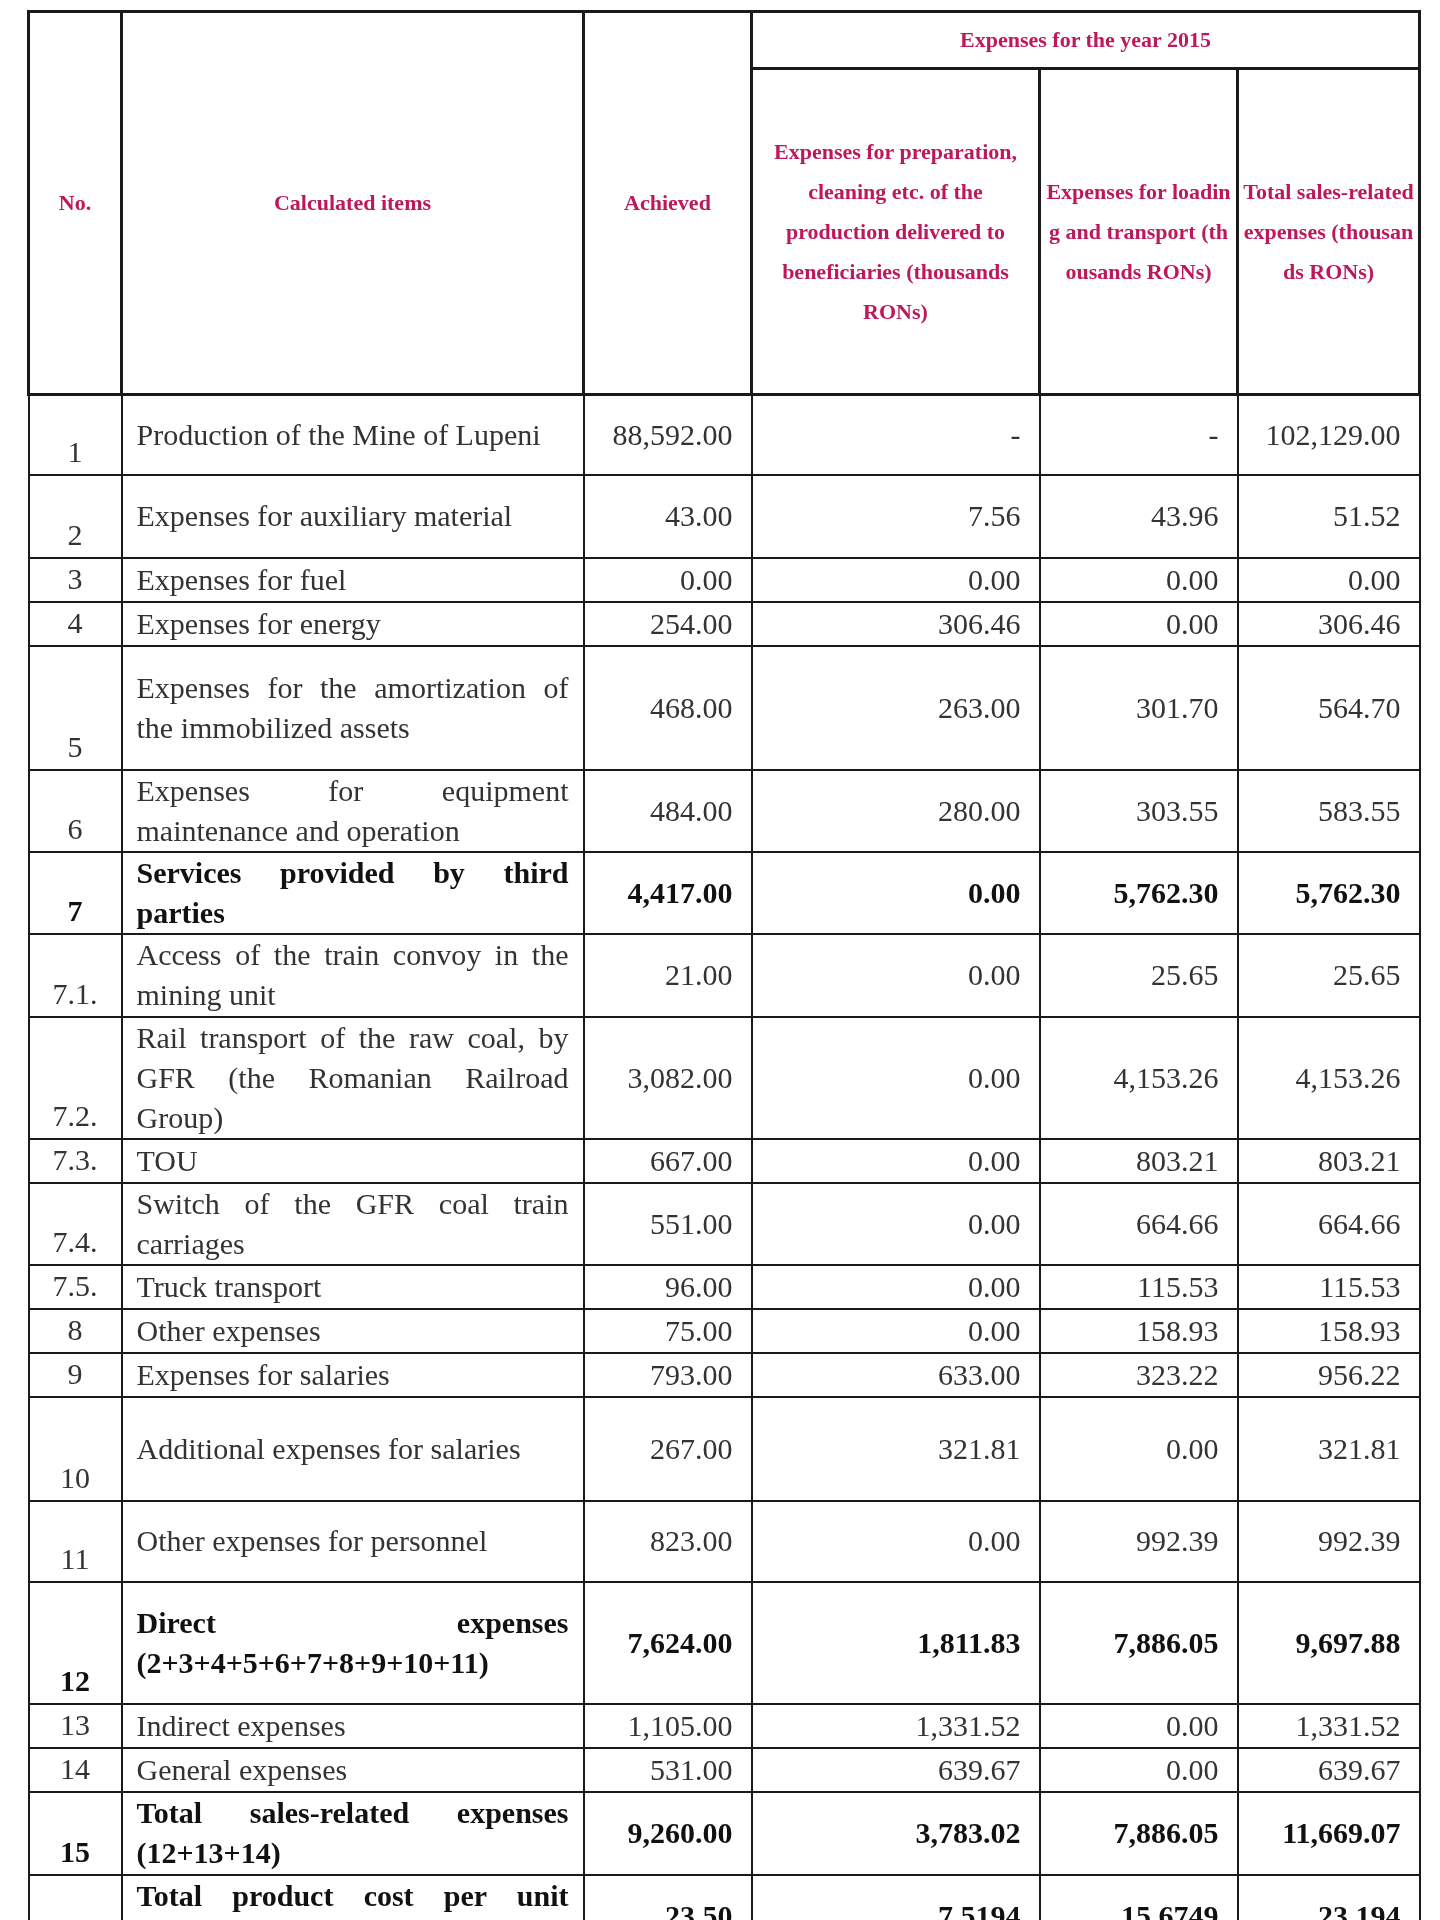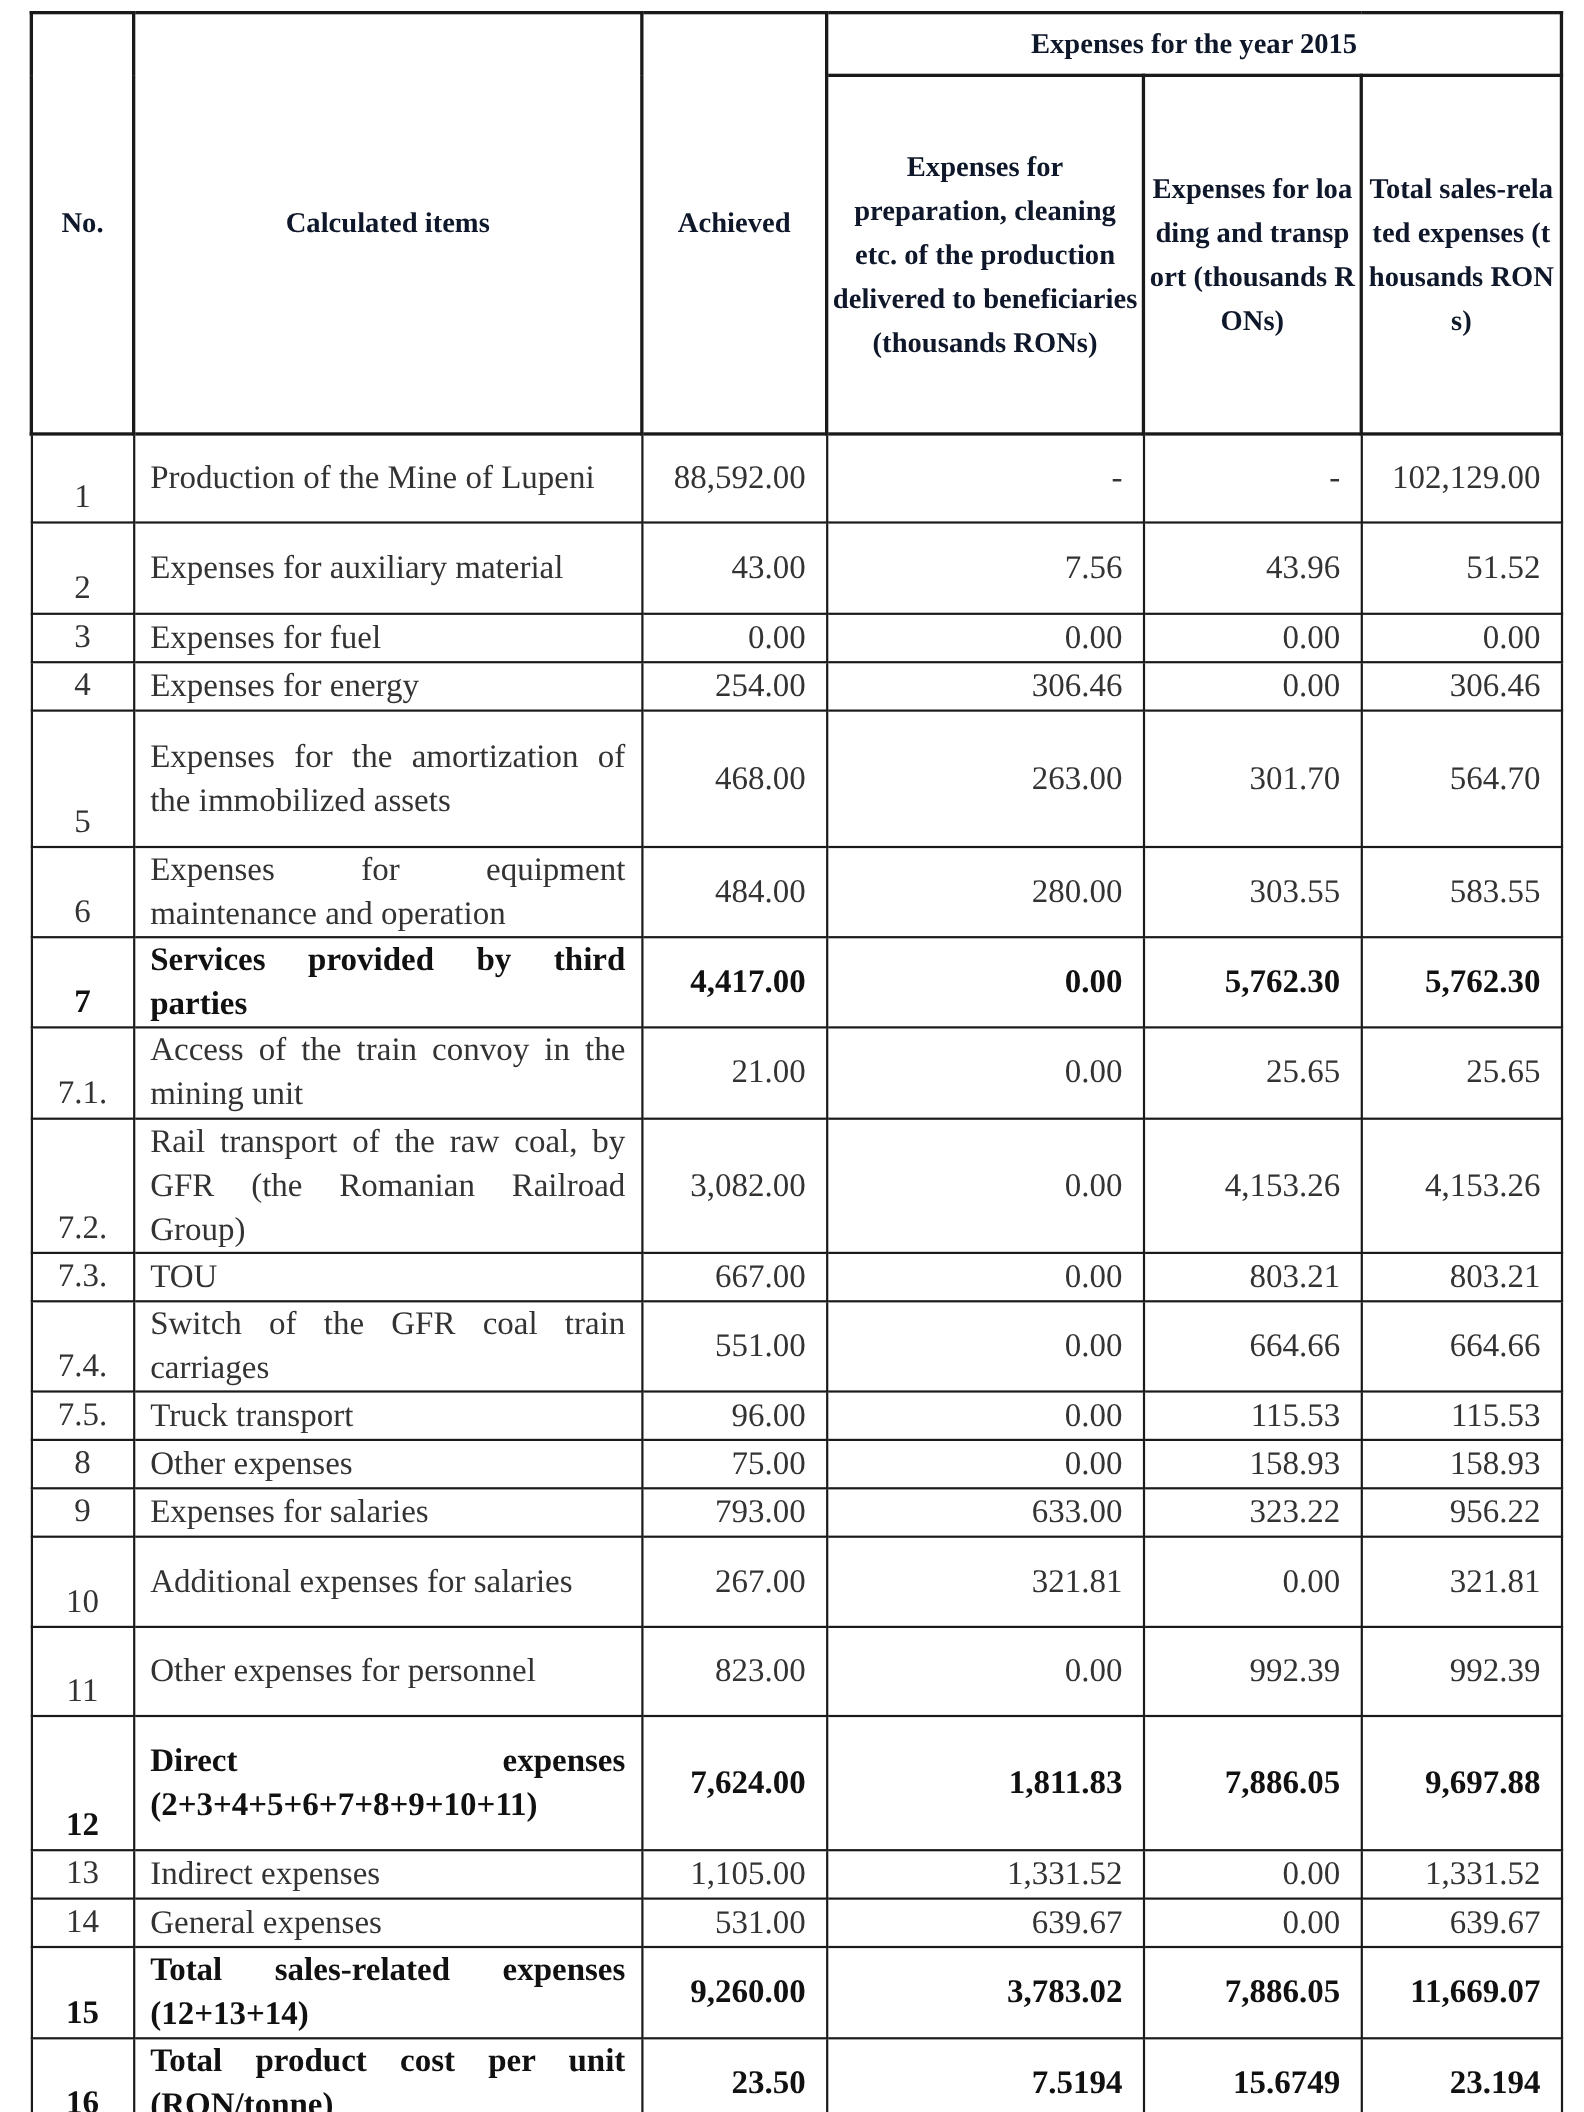--- a/index.html
+++ b/index.html
@@ -1,22 +1,22 @@
 <!DOCTYPE html>
 <html><head>
 <meta charset="utf-8">
 <style>
   html, body { margin: 0; padding: 0; background: #ffffff; }
   body { width: 1440px; height: 1920px; position: relative; overflow: hidden;
          font-family: "Liberation Serif", "DejaVu Serif", serif; color: #333333; }
   #tbl { position: absolute; left: 27px; top: 10px; width: 1391px;
          border-collapse: collapse; table-layout: fixed; }
   #tbl th, #tbl td { border: 2px solid #1a1a1a; padding: 0 14px 0 14px; box-sizing: border-box; }
-  #tbl thead th { font-weight: bold; color: #0f172a; vertical-align: middle;
-                  font-size: 26px; line-height: 40px; border-width: 3px; }
+  #tbl thead th { font-weight: bold; color: #be185d; vertical-align: middle;
+                  font-size: 22px; line-height: 40px; border-width: 3px; }
   #tbl thead th.year { height: 57px; padding: 0 6px; }
   #tbl thead th.sub { line-height: 40px; padding: 2px 4px; margin-left: 25px; }
   #tbl tbody td { font-size: 30px; line-height: 40px; vertical-align: middle; }
   #tbl tbody td.no { text-align: center; vertical-align: bottom; padding: 0 2px 2px 2px; }
   #tbl tbody td.item { text-align: justify; text-align-last: left; vertical-align: middle; padding: 0 14px 0 14px; margin-left: 13px; }
   #tbl tbody td.num { text-align: right; padding-right: 18px; }
   #tbl tbody td.num.wrap { word-break: break-all; padding-left: 18px; }
   #tbl tbody tr.bold td { font-weight: bold; color: #111111; }
   #tbl tbody tr:last-child td { border-bottom-width: 3px; }
 </style>
@@ -151,21 +151,21 @@
         <td class="num wrap">158.93</td>
       </tr>
       <tr style="height: 42px;">
         <td class="no">9</td>
         <td class="item">Expenses for salaries</td>
         <td class="num wrap">793.00</td>
         <td class="num">633.00</td>
         <td class="num">323.22</td>
         <td class="num wrap">956.22</td>
       </tr>
-      <tr style="height: 82px;">
+      <tr style="height: 104px;">
         <td class="no">10</td>
         <td class="item">Additional expenses for salaries</td>
         <td class="num wrap">267.00</td>
         <td class="num">321.81</td>
         <td class="num">0.00</td>
         <td class="num wrap">321.81</td>
       </tr>
       <tr style="height: 81px;">
         <td class="no">11</td>
         <td class="item">Other expenses for personnel</td>

